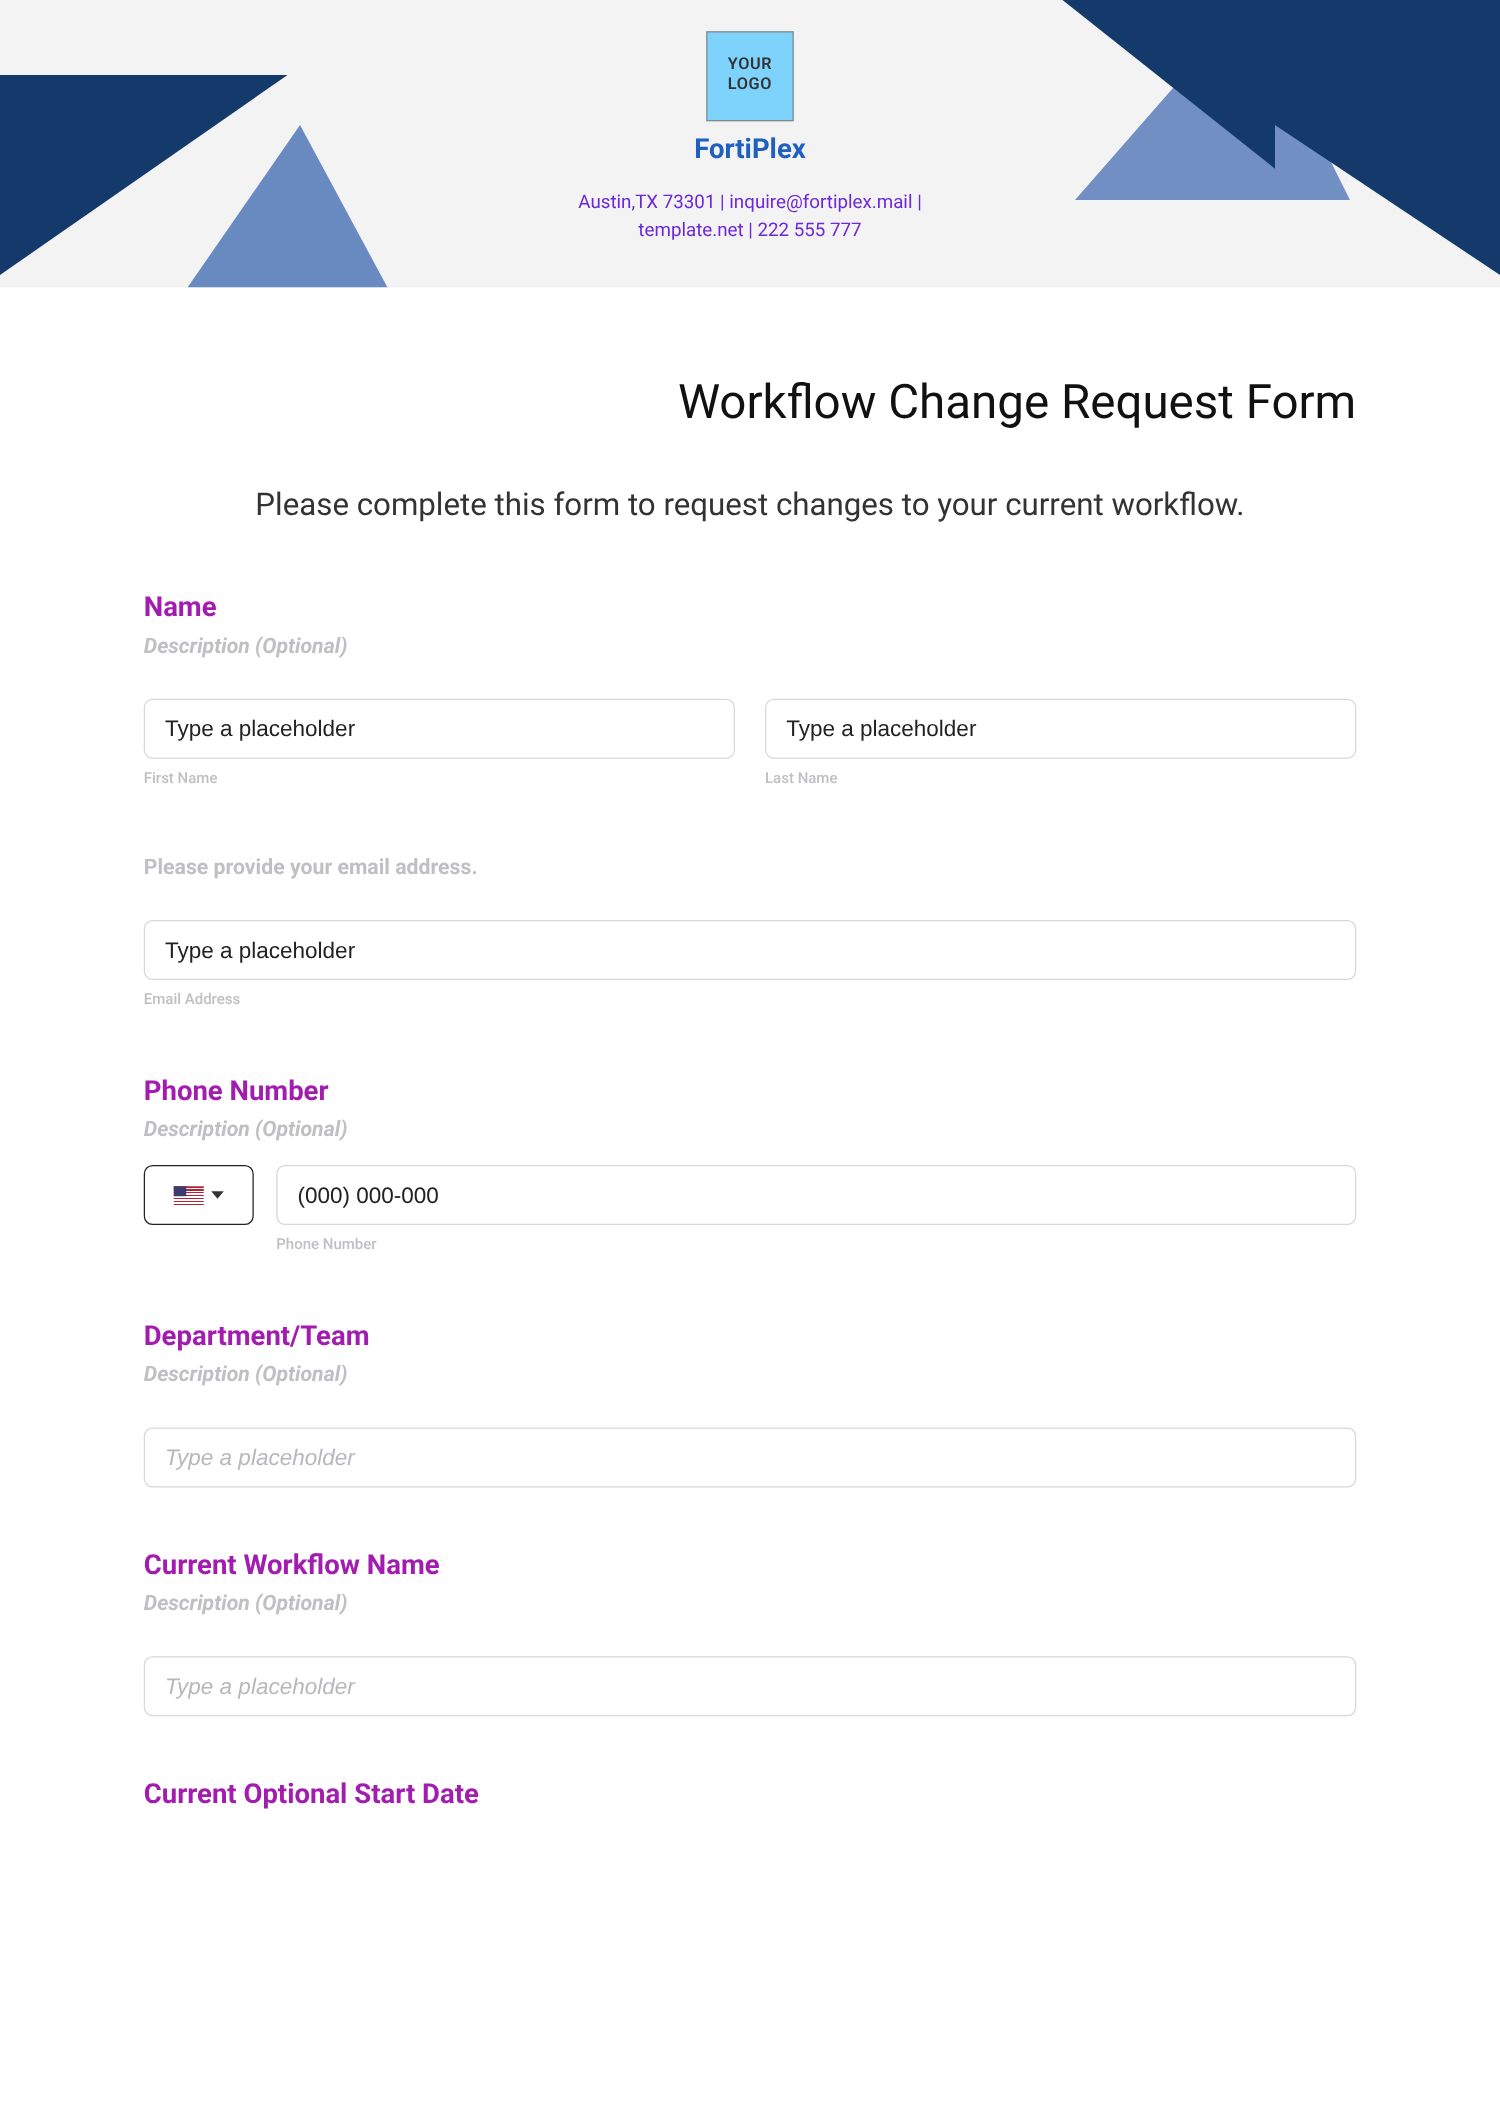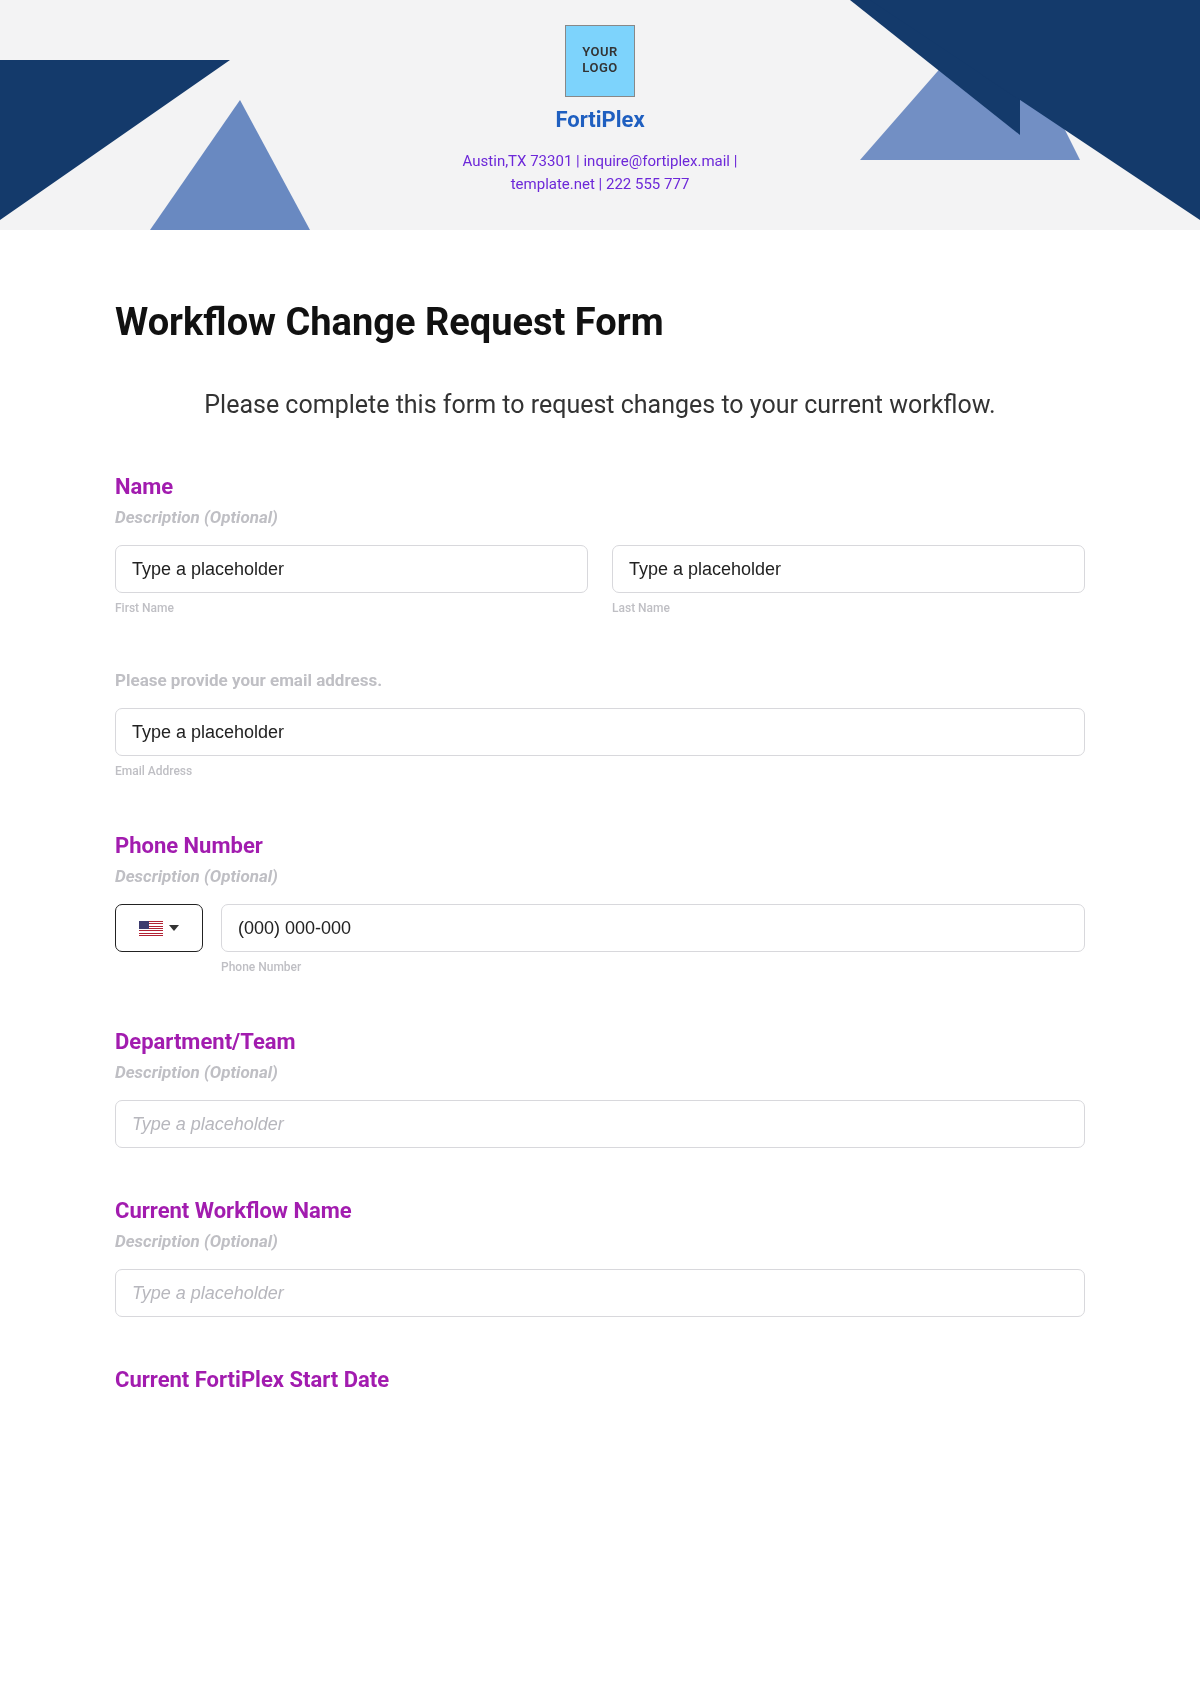--- a/index.html
+++ b/index.html
@@ -54,23 +54,23 @@
     color: #6d28d9;
     margin-top: 18px;
     line-height: 1.5;
     position:relative;
     z-index:2;
   }
   .content {
     padding: 70px 115px 0 115px;
   }
   .form-title {
-    text-align: left;
+    text-align: right;
     font-size: 38px;
-    font-weight: 700;
+    font-weight: 400;
     color: #111;
   }
   .form-intro {
     text-align: center;
     font-size: 25px;
     color: #333;
     margin-top: 46px;
   }
   .field-group { margin-top: 55px; }
   .field-group.tight { margin-top: 50px; }
@@ -79,21 +79,21 @@
     font-weight: 700;
     color: #a21caf;
   }
   .field-desc {
     font-size: 17px;
     font-style: italic;
     color: #bfbfc4;
     margin-top: 8px;
     font-weight: bold;
   }
-  .row { display: flex; gap: 24px; margin-top: 18px; }
+  .row { display: flex; gap: 24px; margin-top: 32px; }
   .col { flex: 1; }
   input[type="text"] {
     width: 100%;
     height: 48px;
     border: 1px solid #d8d8dc;
     border-radius: 7px;
     padding: 0 16px;
     font-size: 18px;
     color: #111;
     background:#fff;
@@ -231,15 +231,15 @@
     <div class="field-label">Current Workflow Name</div>
     <div class="field-desc">Description (Optional)</div>
     <div class="row">
       <div class="col">
         <input type="text" placeholder="Type a placeholder" style="">
       </div>
     </div>
   </div>
 
   <div class="field-group tight">
-    <div class="field-label">Current FortiPlex Start Date</div>
+    <div class="field-label">Current Optional Start Date</div>
   </div>
 </div>
 
 </body></html>

